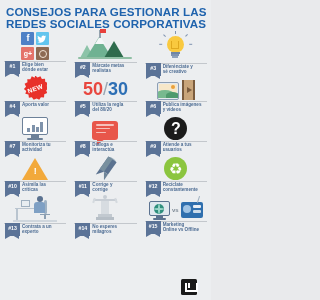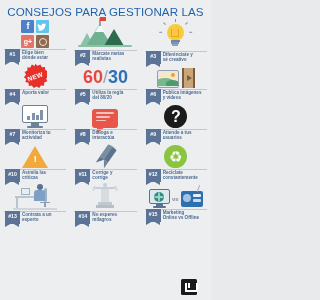--- a/index.html
+++ b/index.html
@@ -8,21 +8,21 @@
     background: #e9eaec;
     font-family: "Liberation Sans", sans-serif;
     overflow: hidden;
   }
   .page { position: relative; width: 211px; height: 300px; background: #eceef0; }
 
   
   .header { padding: 6px 6px 0; text-align: center; }
   .title-line {
     color: #1f63ad;
-    font-weight: normal;
+    font-weight: bold;
     font-size: 11.6px;
     letter-spacing: 0.1px;
     line-height: 11.8px;
     white-space: nowrap;
   }
 
   
   .grid { display: grid; grid-template-columns: 1fr 1fr 1fr; }
   .cell {
     position: relative;
@@ -224,20 +224,21 @@
     border:2px solid #fff; border-top:none; }
   .logo::before { content:""; position:absolute; left:7.2px; top:3.5px; width:1.6px; height:5px; background:#fff; z-index:2;}
 </style>
 </head>
 <body>
 
 <div class="page">
 
   <div class="header">
     <div class="title-line">CONSEJOS PARA GESTIONAR LAS</div>
+    <div class="title-line">REDES SOCIALES CORPORATIVAS</div>
   </div>
 
   <div class="grid">
 
     <div class="cell first-row">
       <div class="art">
         <div class="social-grid">
           <div class="sq sq-fb">f</div>
           <div class="sq sq-tw">
             <svg width="13" height="13" viewBox="0 0 13 13">
@@ -326,21 +327,21 @@
         <div class="label-text">
           <div>Aporta valor</div>
           <div></div>
         </div>
       </div>
     </div>
 
     <div class="cell">
       <div class="art">
         <div class="ratio">
-          <span class="a">60</span><span class="s">/</span><span class="b">30</span>
+          <span class="a">50</span><span class="s">/</span><span class="b">30</span>
         </div>
       </div>
       <div class="label-wrap">
         <div class="rule"></div>
         <div class="ribbon">
             <span>#5</span>
           </div>
         <div class="label-text">
           <div>Utiliza la regla</div>
           <div>del 80/20</div>

